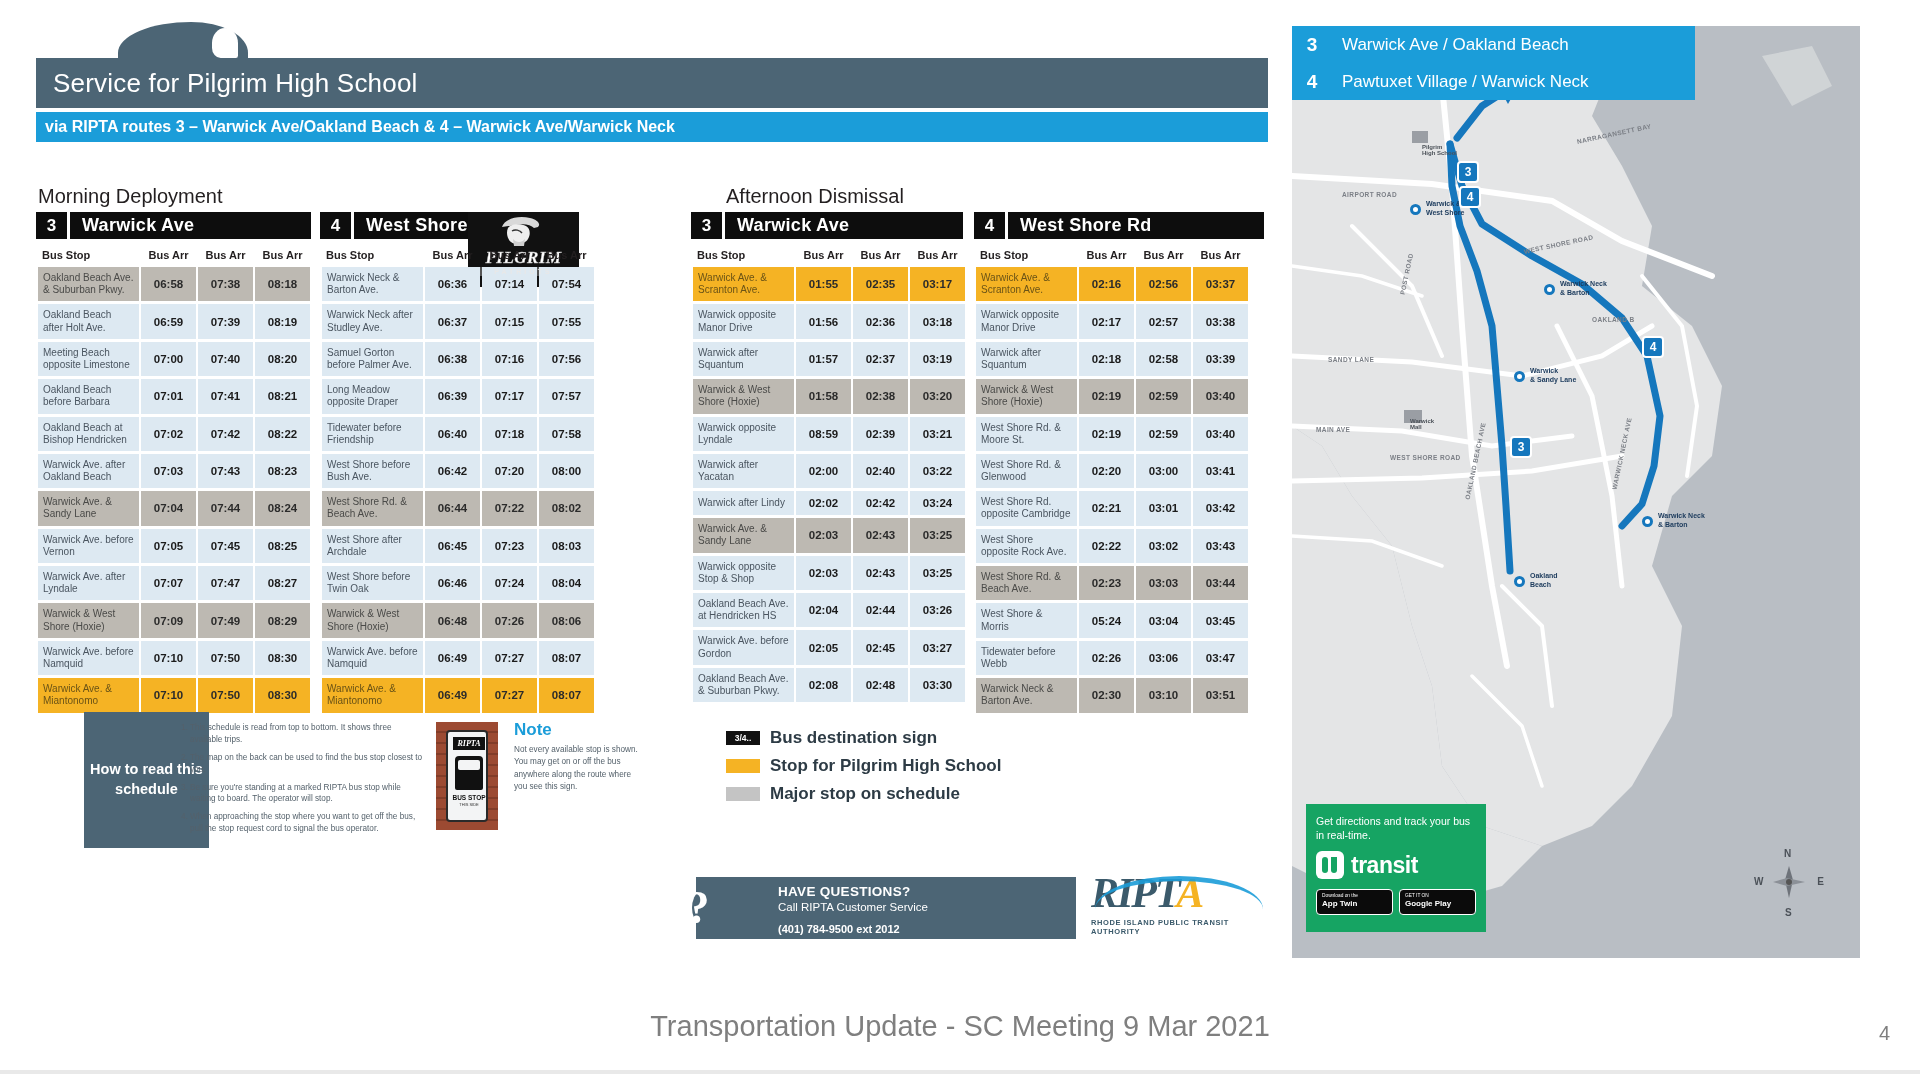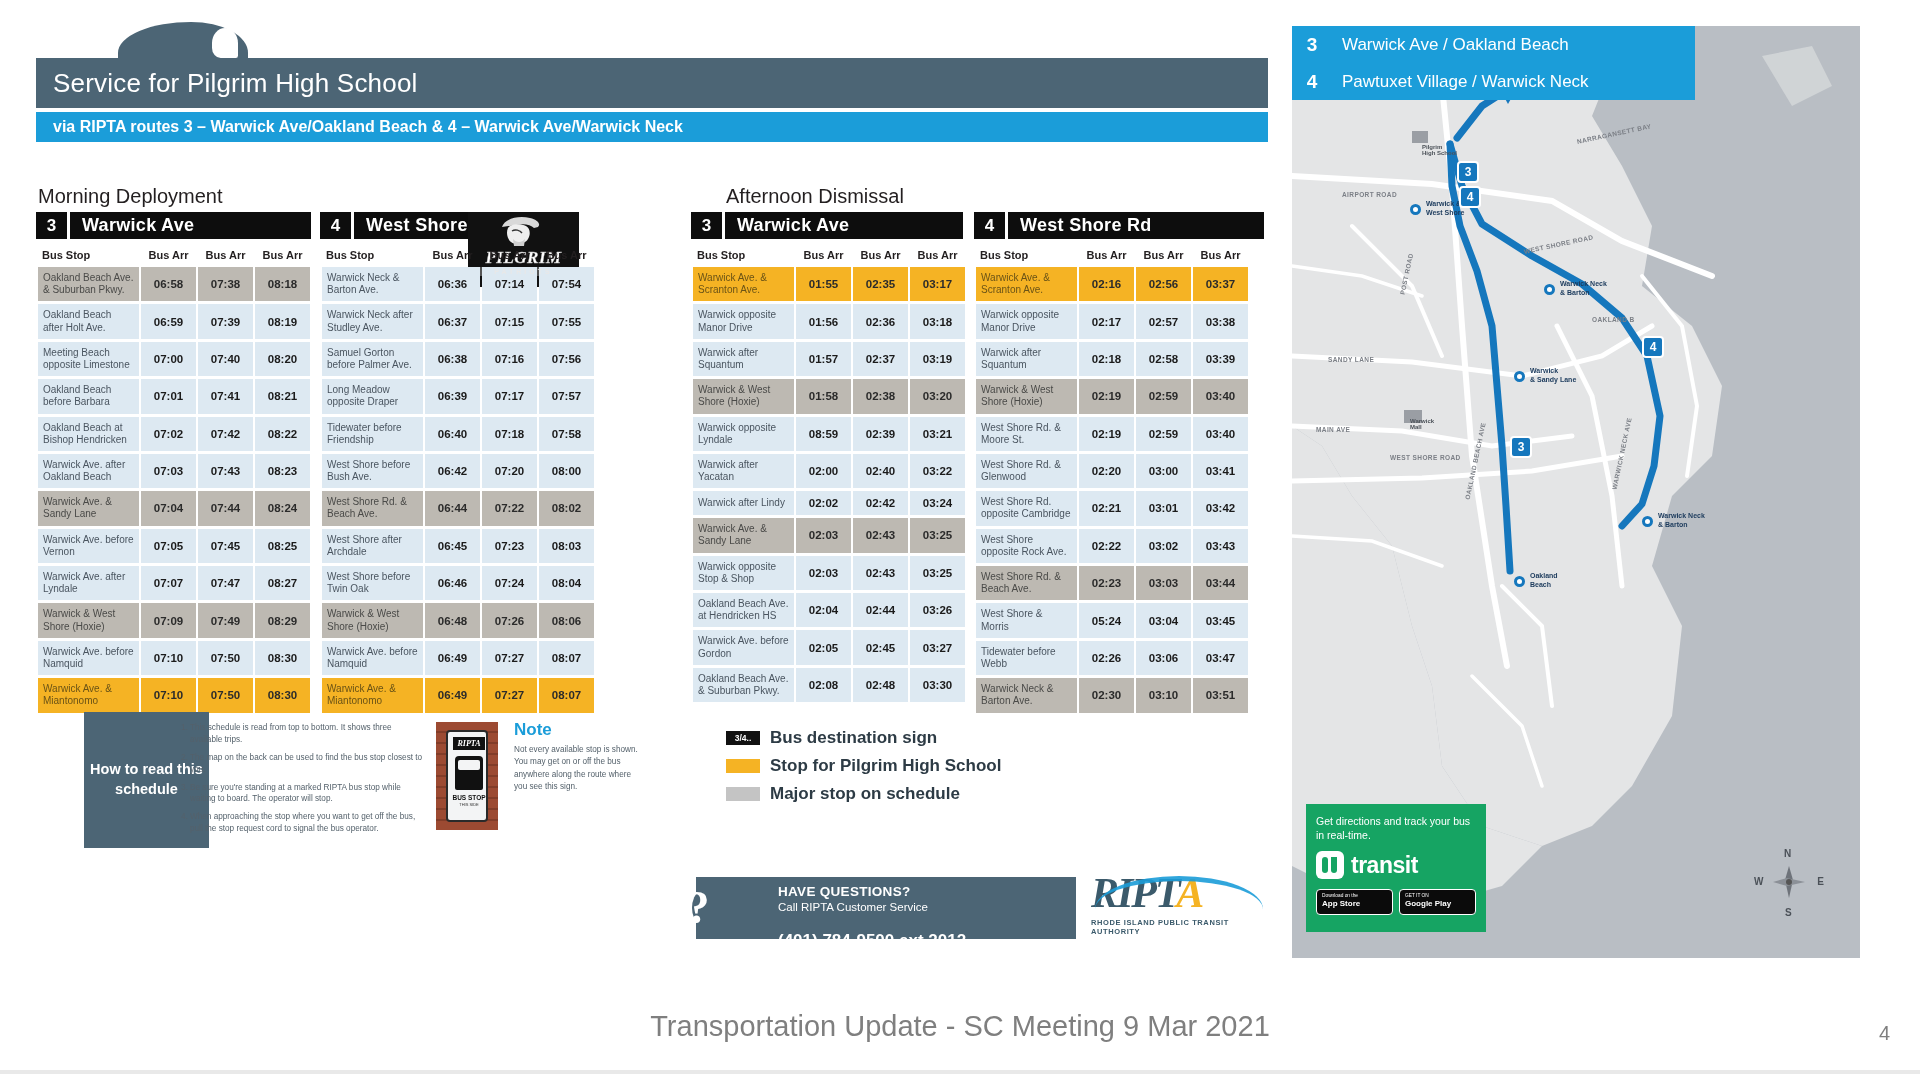--- a/index.html
+++ b/index.html
@@ -35,21 +35,21 @@
     display:flex; align-items:center;
   }
   .titlebar .t {
     font-size:26px; letter-spacing:.2px; padding-left:17px; font-weight:400;
   }
   .subbar {
     position:absolute; left:0; top:90px; width:1232px; height:30px;
     background:#1b9dd9; color:#fff;
     display:flex; align-items:center;
   }
-  .subbar .s { font-size:16px; font-weight:700; padding-left:17px; }
+  .subbar .s { font-size:16px; font-weight:700; padding-left:9px; }
 
   .sec-title {
     position:absolute; font-size:20px; color:#231f20; font-weight:400;
   }
   #morning-title { left:2px; top:163px; }
   #afternoon-title { left:690px; top:163px; }
 
   
   .routehdr {
     position:absolute; height:27px; background:#0d0d0d; color:#fff;
@@ -173,21 +173,21 @@
     color:#fff; font-size:46px; font-weight:700; text-align:center; line-height:56px;
     font-family:"Liberation Serif", serif;
   }
   #qbubble {
     position:absolute; left:656px; top:858px; width:58px; height:56px;
     background:#4c6575; border-radius:50% 50% 6% 50%;
   }
   #questions .qt { position:absolute; left:82px; top:7px; }
   #questions .q1 { font-size:13.5px; font-weight:700; letter-spacing:.3px; }
   #questions .q2 { font-size:11.5px; margin-top:2px; }
-  #questions .q3 { font-size:17px; font-weight:700; margin-top:18px; }
+  #questions .q3 { font-size:11px; font-weight:700; margin-top:10px; }
 
   
   #riptalogo { position:absolute; left:1055px; top:848px; width:180px; height:72px; }
   #riptalogo .word {
     font-size:42px; font-weight:700; font-style:italic; color:#3b5a6b;
     font-family:"Liberation Serif", serif; letter-spacing:-2px; line-height:46px;
   }
   #riptalogo .word .a2 { color:#f5b324; }
   #riptalogo .tag { font-size:7.5px; font-weight:700; color:#3b5a6b; letter-spacing:.6px; margin-top:2px; }
   #riptalogo .swoosh {
@@ -804,21 +804,21 @@
     <div id="transitbox">
       <div class="pt">Get directions and track
 your bus in real-time.</div>
       <div class="brand">
         <span class="glyph"></span>
         <span class="bname">transit</span>
       </div>
       <div class="stores" id="stores">
           <div class="store">
             <div class="s1">Download on the</div>
-            <div class="s2">App Store</div>
+            <div class="s2">App Twin</div>
           </div>
           <div class="store">
             <div class="s1">GET IT ON</div>
             <div class="s2">Google Play</div>
           </div>
         </div>
     </div>
 
     <div id="compass">
       <span class="c cn">N</span>

